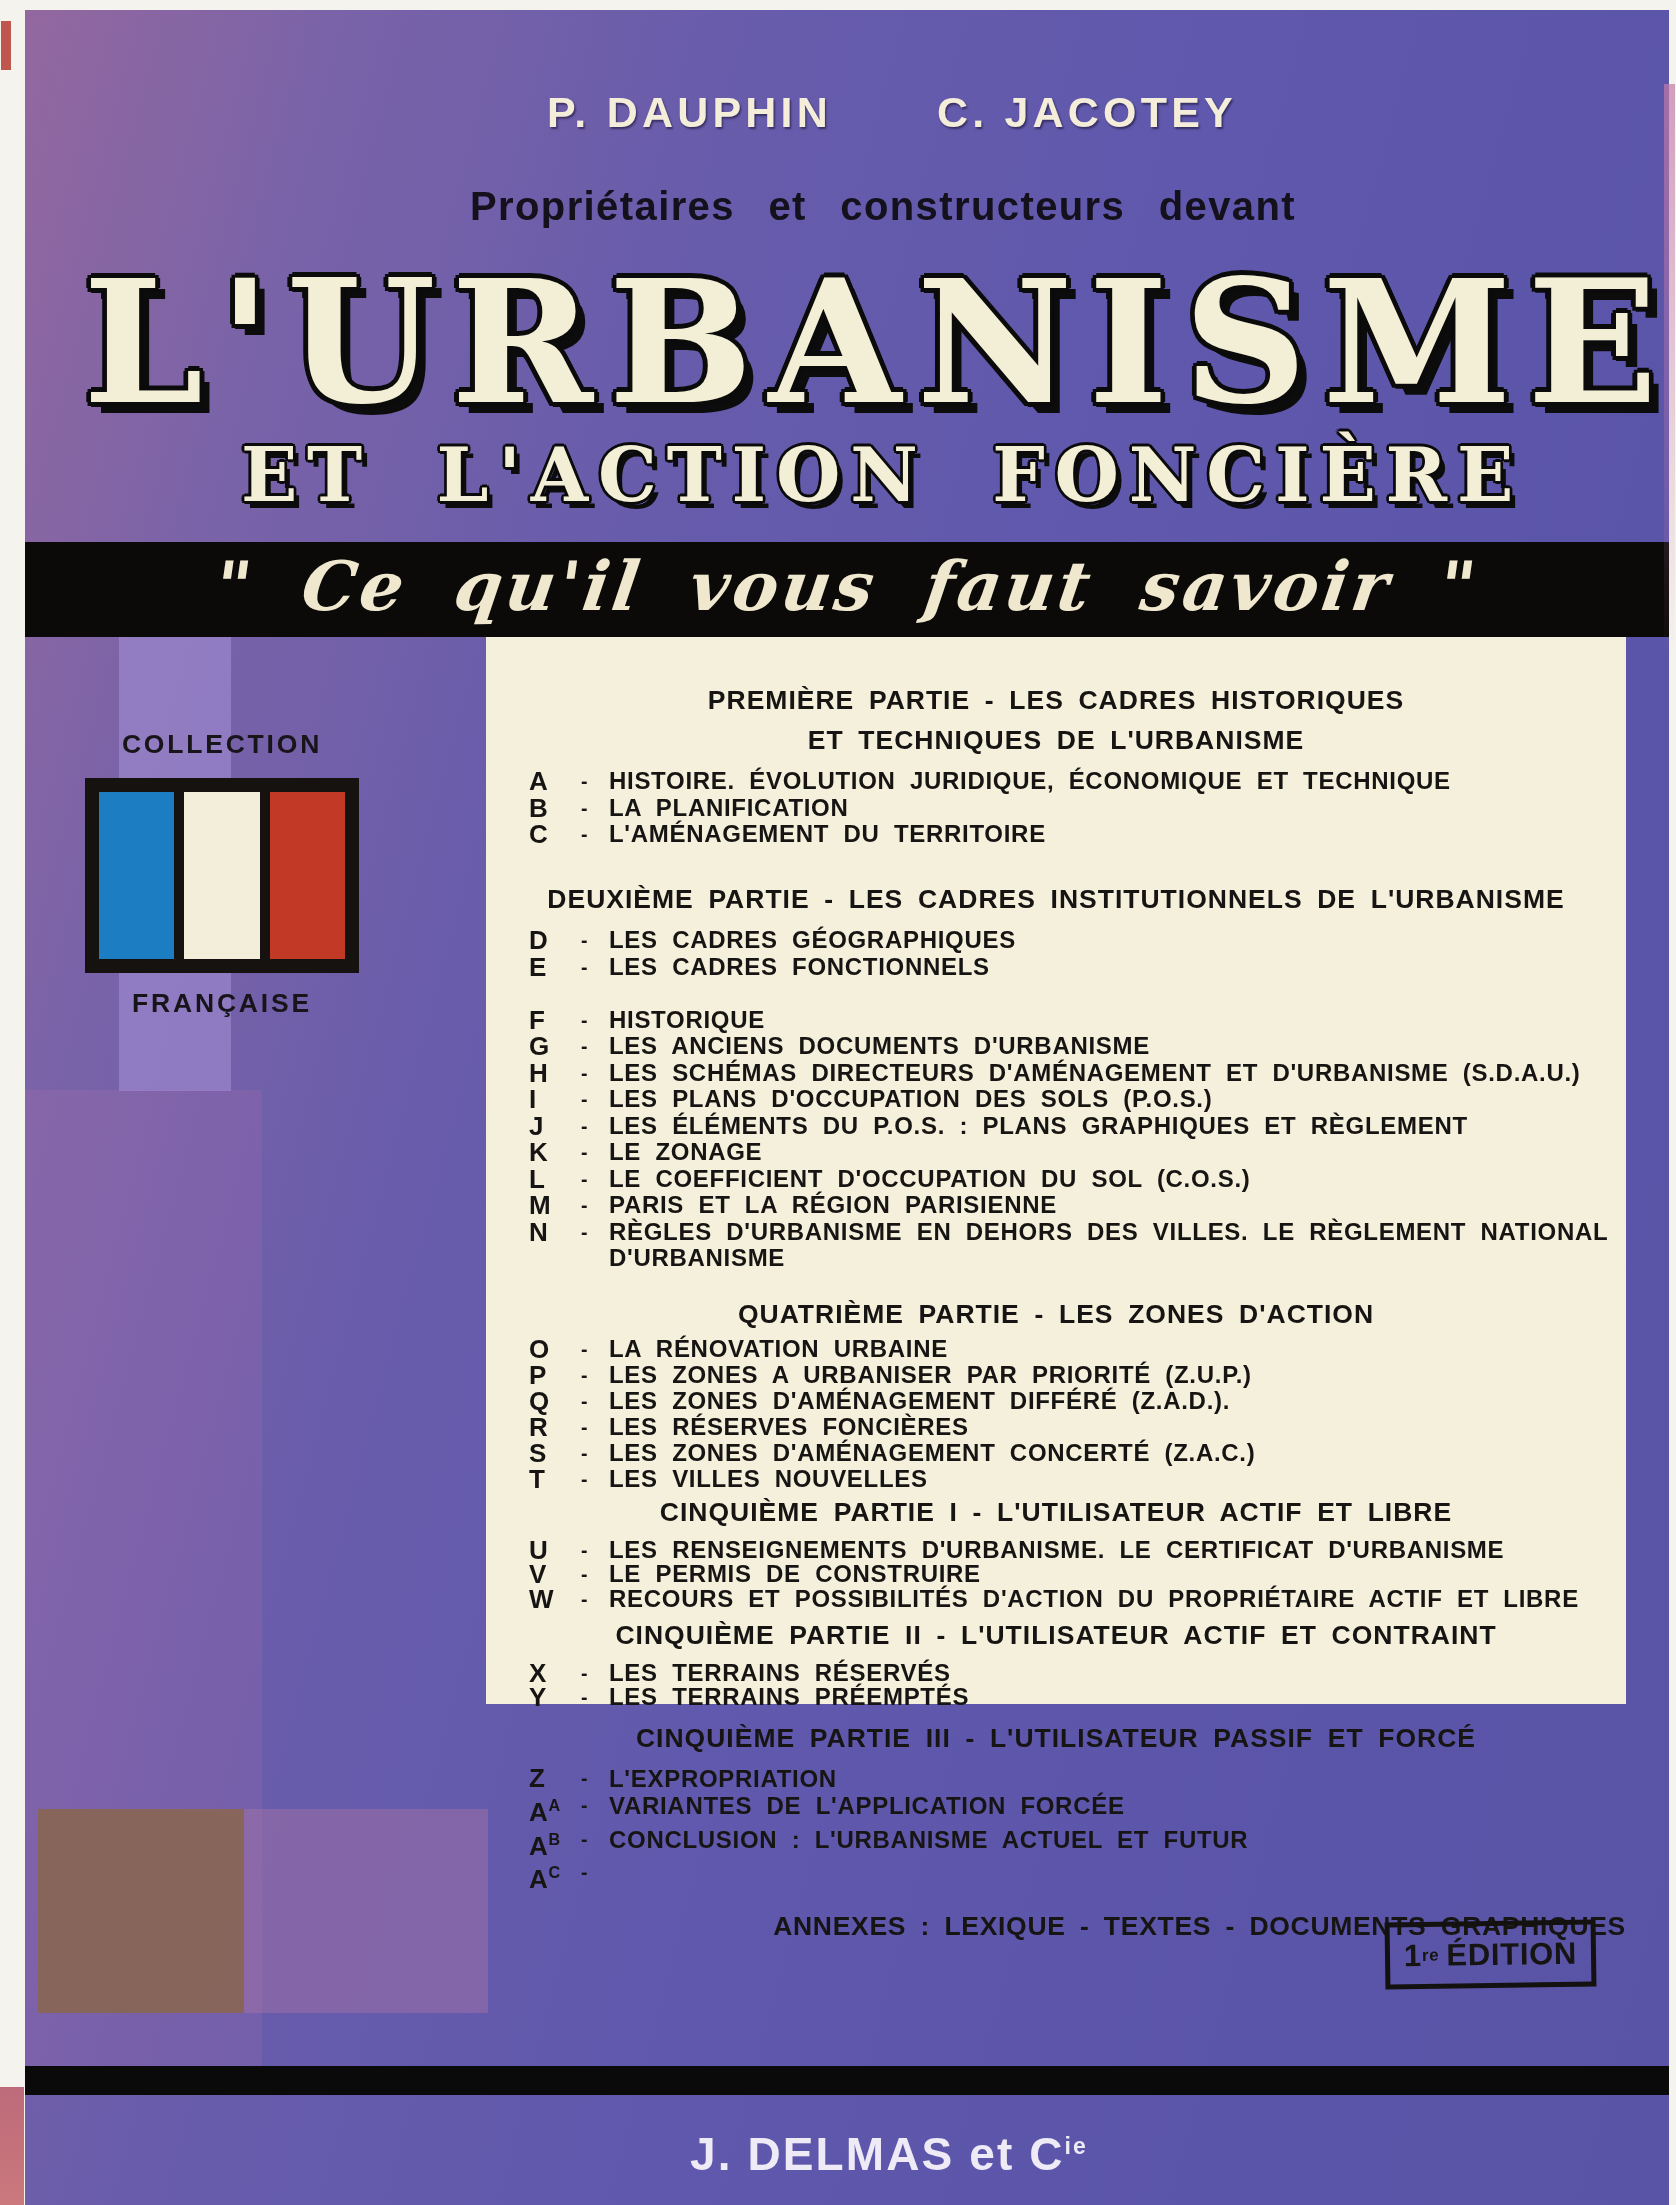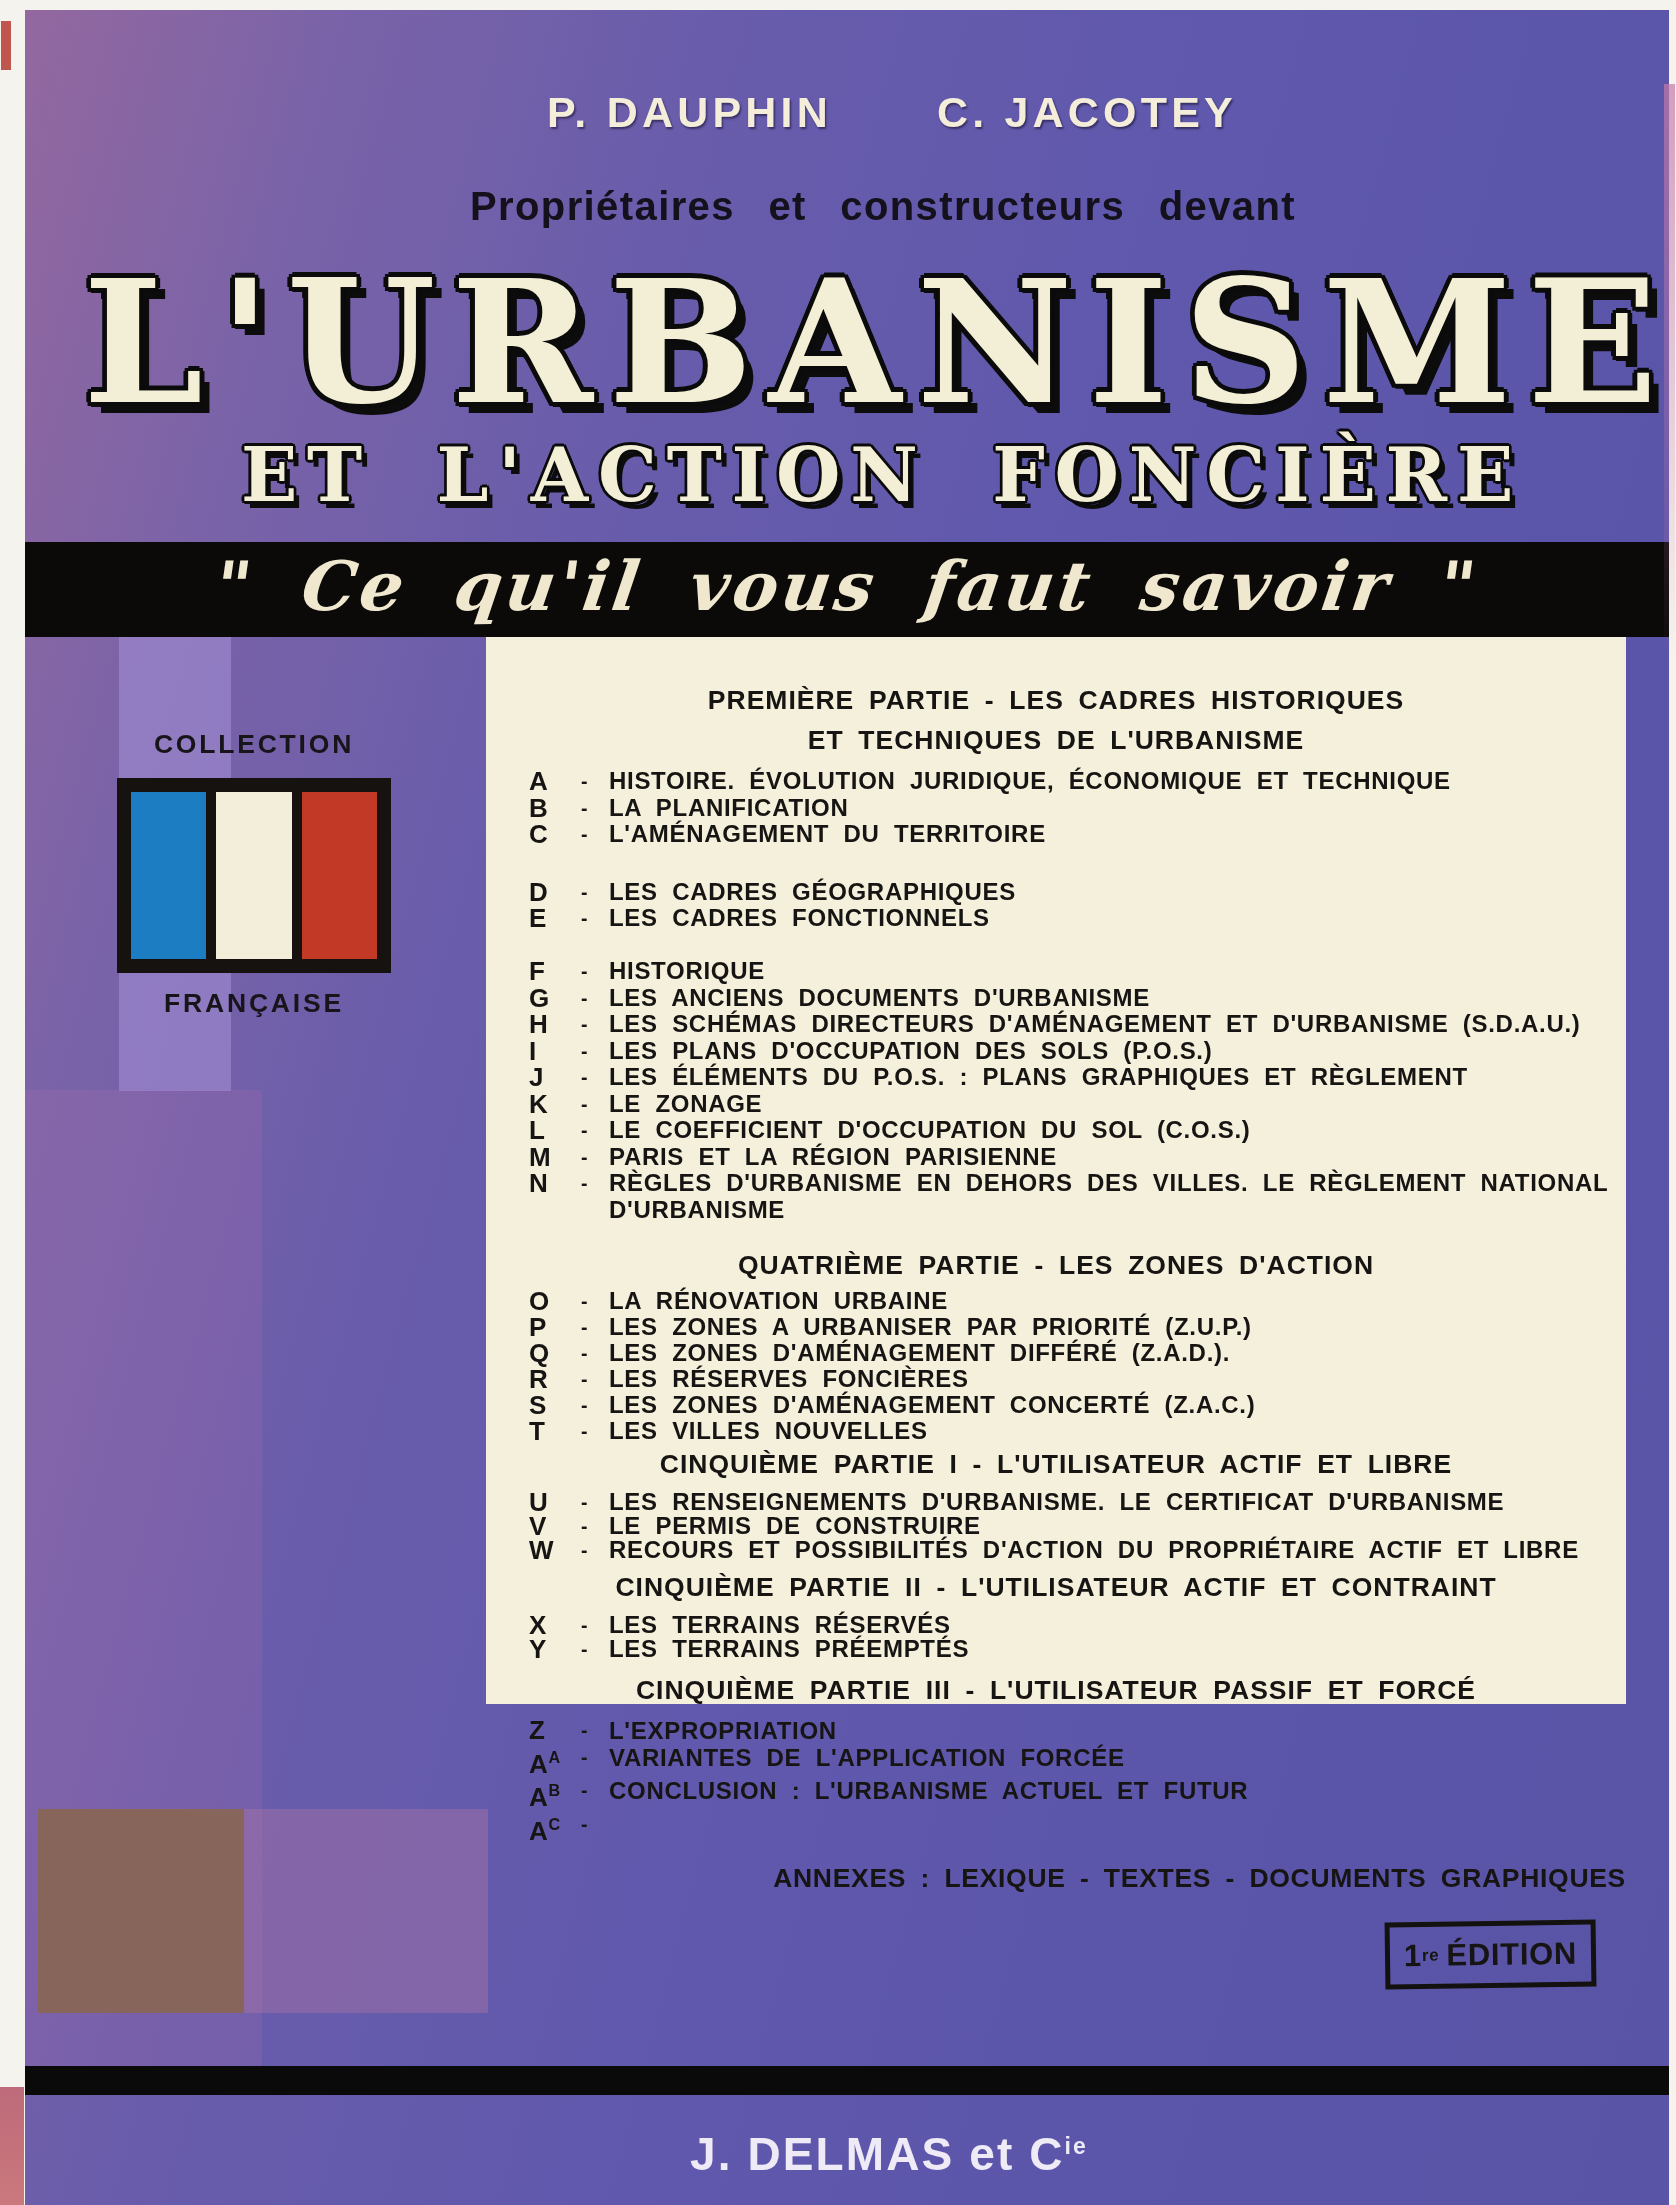--- a/index.html
+++ b/index.html
@@ -53,21 +53,21 @@
                            5.6px 7px 0 #0d0c0c; }
 
   
   .banner { position:absolute; left:0; top:532px; width:100%; height:95px; background:#0c0a09; }
   .banner .quote { position:absolute; left:0; top:4.2px; width:100%; text-align:center;
                    font-family:"DejaVu Serif", serif; font-style:italic; font-weight:bold;
                    font-size:68px; color:#efe8cf; letter-spacing:3.5px; word-spacing:21px;
                    transform:skewX(-8deg); white-space:nowrap; }
 
   
-  .badge { position:absolute; left:92px; top:719px; width:274px; }
+  .badge { position:absolute; left:60px; top:719px; width:274px; }
   .badge .lbl { width:100%; text-align:center; color:#18151a; font-size:26.5px; font-weight:bold; letter-spacing:2.8px; }
   .flag { margin-top:18px; width:274px; height:195px; background:#151210; padding:14px;
           display:flex; gap:9.8px; }
   .flag .stripe { flex:1; }
 
   
   .panel { position:absolute; left:461px; top:627px; width:1140px; height:1067px;
            background:#f4f0dc; color:#171513; }
   .toc { padding-top:43px; }
   .sec .h { text-align:center; font-size:26.5px; font-weight:bold; line-height:40px;
@@ -155,20 +155,21 @@
               <span class="tx">LA PLANIFICATION</span>
             </div>
             <div class="it">
               <span class="lt">C</span>
               <span class="dash">-</span>
               <span class="tx">L'AMÉNAGEMENT DU TERRITOIRE</span>
             </div>
           </div>
         </div>
         <div class="sec s1">
+          <div class="h">DEUXIÈME PARTIE - LES CADRES INSTITUTIONNELS DE L'URBANISME</div>
           <div class="items">
             <div class="it">
               <span class="lt">D</span>
               <span class="dash">-</span>
               <span class="tx">LES CADRES GÉOGRAPHIQUES</span>
             </div>
             <div class="it">
               <span class="lt">E</span>
               <span class="dash">-</span>
               <span class="tx">LES CADRES FONCTIONNELS</span>

